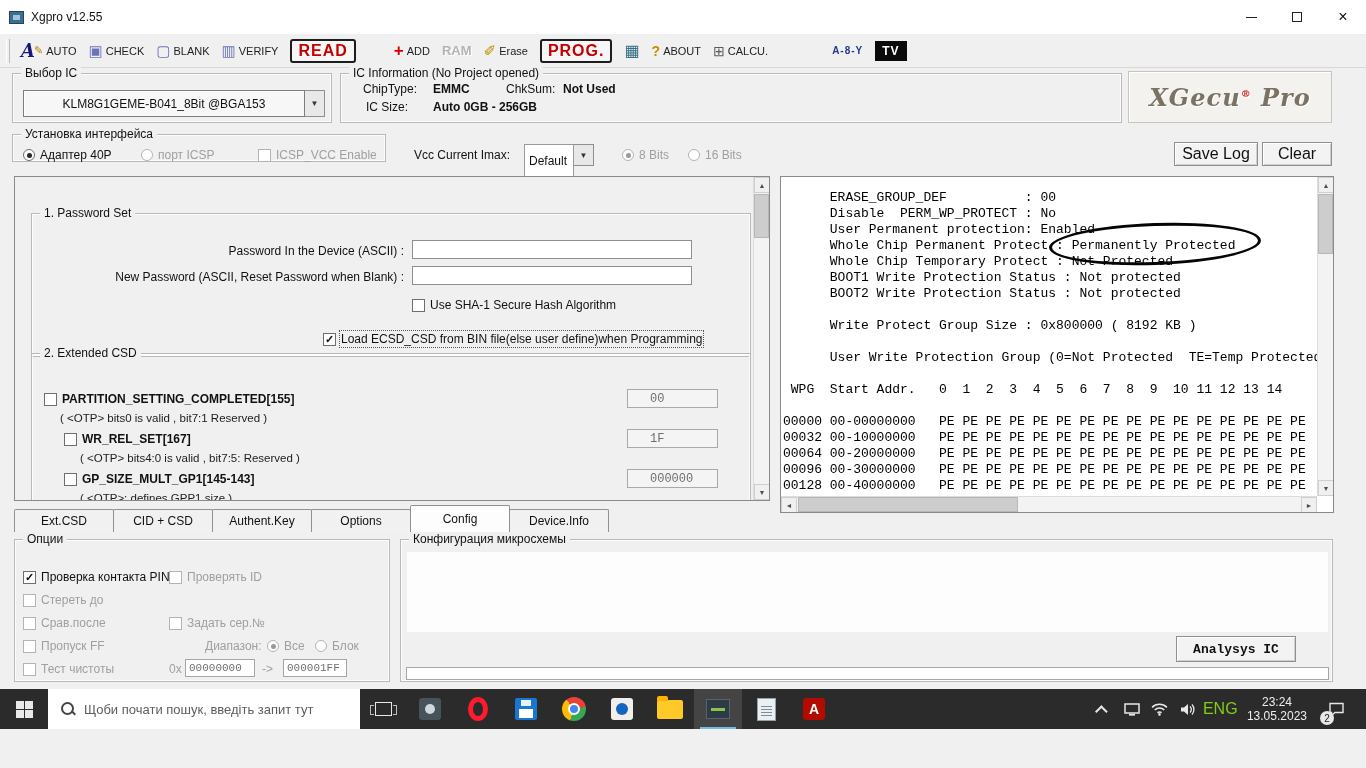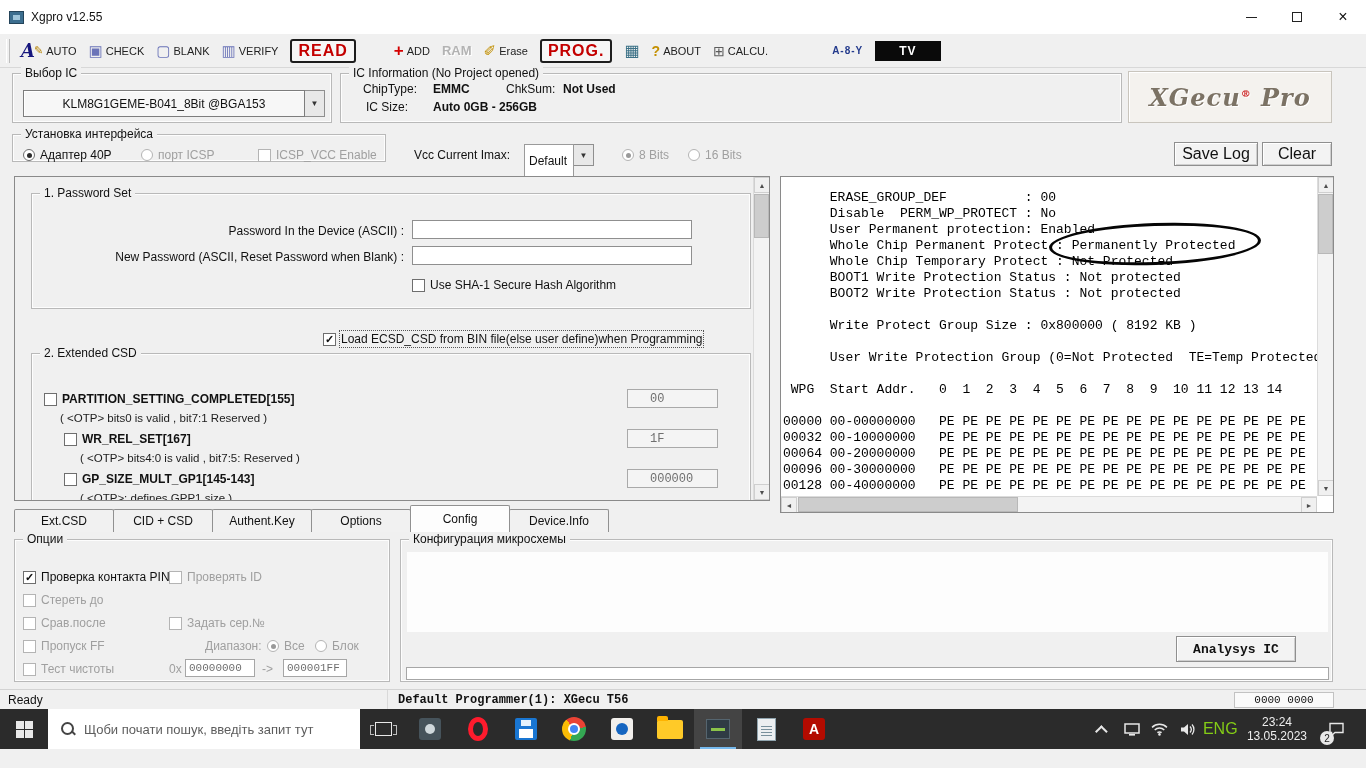--- a/index.html
+++ b/index.html
@@ -31,21 +31,21 @@
   .ico-pen { font-size:11px; color:#b8860b; margin-left:-4px; }
   .ico-chip { font-size:15px; line-height:1; color:#6b74b8; }
   .stamp { border:2px solid #1d1d1d; border-radius:3px; color:#c40000; font-weight:bold; font-size:16px; letter-spacing:1px; padding:1px 6px; background:#f6f6f6; }
   .ico-plus { color:#d40000; font-weight:bold; font-size:17px; line-height:1; }
   .ico-ram { color:#b3b3b3; font-weight:bold; font-size:13px; text-shadow:1px 1px 0 #fff; }
   .ico-erase { font-size:15px; color:#c28f00; line-height:1; }
   .ico-socket { font-size:16px; color:#3a7086; line-height:1; }
   .ico-q { font-weight:bold; font-size:14px; color:#c49000; line-height:1; }
   .ico-calc { font-size:14px; color:#5c5c5c; line-height:1; }
   .ico-logic { font-size:10px; font-weight:bold; color:#233a8c; letter-spacing:1px; }
-  .ico-tv { background:#0a0a0a; color:#fff; font-weight:bold; font-size:12px; padding:3px 24px; letter-spacing:1px; }
+  .ico-tv { background:#0a0a0a; color:#fff; font-weight:bold; font-size:12px; padding:3px 7px; letter-spacing:1px; }
   .tsep { width:26px; }
 
   
   .workspace { position:relative; height:621px; background:#f0f0f0; }
   .grp { position:absolute; border:1px solid #b9b9b9; box-shadow:inset 0 0 0 1px #fdfdfd; }
   .legend { position:absolute; top:-8px; left:8px; background:#f0f0f0; padding:0 4px; font-size:12px; white-space:nowrap; }
   .btn { background:#f3f3f3; border:1px solid #8f8f8f; box-shadow:inset 1px 1px 0 #ffffff, inset -1px -1px 0 #cfcfcf; display:flex; align-items:center; justify-content:center; font-size:16px; cursor:default; }
   .edit { background:#fff; border:1px solid #9a9a9a; font-size:12px; }
 
   .cb { position:absolute; display:flex; align-items:center; gap:5px; white-space:nowrap; }
@@ -293,21 +293,21 @@
     <div class="rrow dis" style="left:688px;top:80px;">
       <span class="rd"></span>
       <span class="lb">16 Bits</span>
     </div>
 
     <div class="btn" style="position:absolute;left:1174px;top:74px;width:84px;height:24px;">Save Log</div>
     <div class="btn" style="position:absolute;left:1262px;top:74px;width:70px;height:24px;">Clear</div>
 
     <div class="lpanel">
 
-      <div class="lgrp" style="left:16px;top:16px;width:720px;height:116px;text-decoration:underline;">
+      <div class="lgrp" style="left:16px;top:36px;width:720px;height:144px;text-decoration:underline;">
         <span class="legend">1. Password  Set</span>
         <div class="rlabel" style="left:0;top:30px;width:372px;">Password In the Device (ASCII) :</div>
         <input class="field" style="left: 380px; top: 26px; width: 280px;">
         <div class="rlabel" style="left:0;top:56px;width:372px;">New Password (ASCII, Reset Password when Blank) :</div>
         <input class="field" style="left: 380px; top: 52px; width: 280px;">
         <div class="cb" style="left:380px;top:84px;">
           <span class="bx"></span>
           <span class="lb">Use SHA-1 Secure Hash Algorithm</span>
         </div>
       </div>
@@ -442,25 +442,20 @@
     </div>
 
     <div class="grp" style="left:400px;top:471px;width:933px;height:143px;">
       <span class="legend">Конфигурация микросхемы</span>
       <div class="config-white"></div>
       <div class="btn analysis-btn">Analysys IC</div>
       <div class="config-bar"></div>
     </div>
   </div>
 
-  <div class="statusbar">
-    <div class="st-ready">Ready</div>
-    <div class="st-prog">Default Programmer(1): XGecu T56</div>
-    <div class="st-code">0000 0000</div>
-  </div>
 
   <div class="taskbar">
     <div class="tb-start">
       <span class="winlogo">
           <span></span>
           <span></span>
           <span></span>
           <span></span>
         </span>
     </div>

